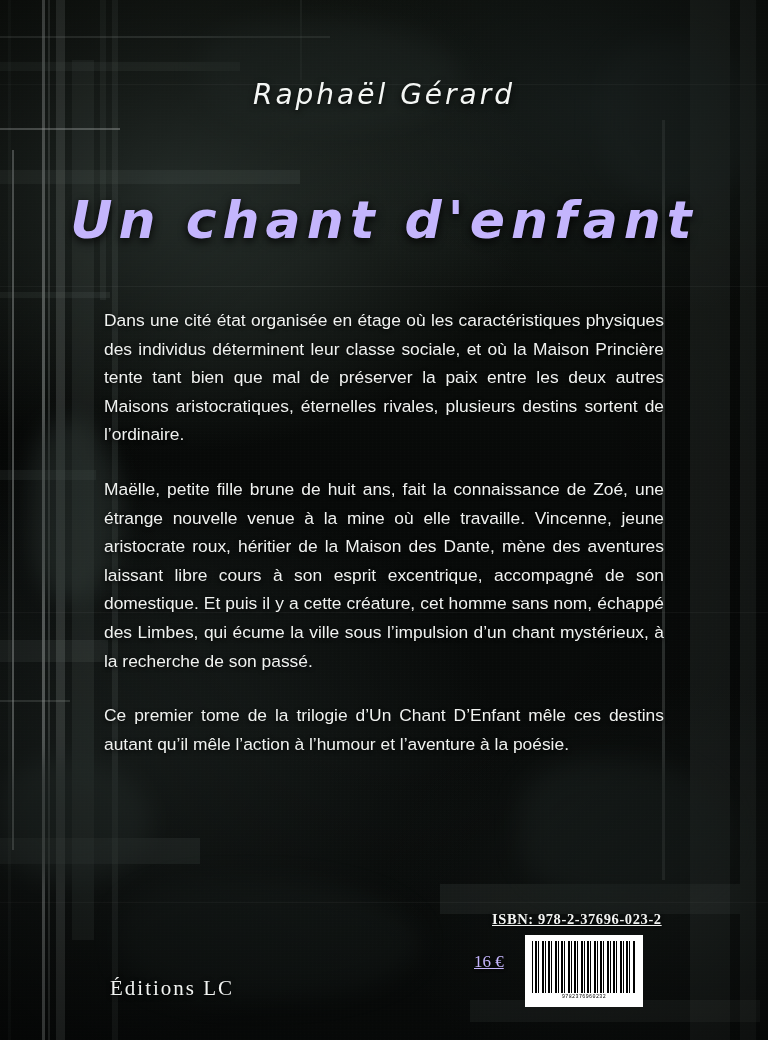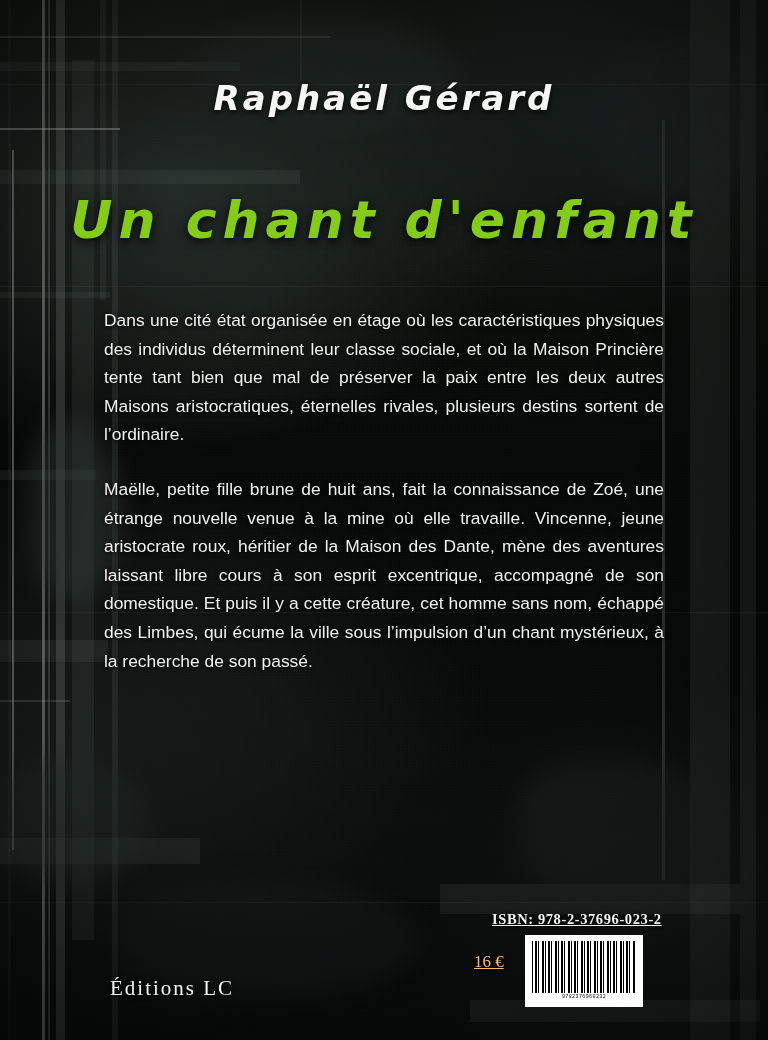--- a/index.html
+++ b/index.html
@@ -82,33 +82,33 @@
     inset: 0;
   }
 
   .author {
     position: absolute;
     top: 78px;
     left: 0; right: 0;
     text-align: center;
     color: #f4f6f4;
     font-family: "DejaVu Sans", sans-serif;
-    font-weight: 700;
+    font-weight: 400;
     font-style: italic;
-    font-size: 34px;
+    font-size: 28px;
     letter-spacing: 3px;
     text-shadow: 0 2px 6px rgba(0,0,0,0.85);
   }
 
   .book-title {
     position: absolute;
     top: 190px;
     left: 0; right: 0;
     text-align: center;
-    color: #84cc16;
+    color: #c4b5fd;
     font-family: "DejaVu Sans", sans-serif;
     font-weight: 700;
     font-style: italic;
     font-size: 52px;
     letter-spacing: 6px;
     text-shadow: 0 3px 10px rgba(0,0,0,0.9);
   }
 
   .blurb {
     position: absolute;
@@ -135,21 +135,21 @@
     font-size: 14.5px;
     letter-spacing: 0.6px;
     text-shadow: 0 1px 4px rgba(0,0,0,0.9);
     text-decoration: underline;
   }
 
   .price {
     position: absolute;
     left: 474px;
     top: 952px;
-    color: #fdba74;
+    color: #c4b5fd;
     font-family: "Liberation Serif", serif;
     font-size: 17px;
     text-shadow: 0 1px 4px rgba(0,0,0,0.9);
     text-decoration: underline;
   }
 
   .publisher {
     position: absolute;
     left: 110px;
     top: 976px;
@@ -240,20 +240,21 @@
   <div class="grain"></div>
   <div class="vignette"></div>
 
   <div class="content">
     <div class="author">Raphaël Gérard</div>
     <div class="book-title">Un chant d'enfant</div>
 
     <div class="blurb">
       <p>Dans une cité état organisée en étage où les caractéristiques physiques des individus déterminent leur classe sociale, et où la Maison Princière tente tant bien que mal de préserver la paix entre les deux autres Maisons aristocratiques, éternelles rivales, plusieurs destins sortent de l’ordinaire.</p>
       <p>Maëlle, petite fille brune de huit ans, fait la connaissance de Zoé, une étrange nouvelle venue à la mine où elle travaille. Vincenne, jeune aristocrate roux, héritier de la Maison des Dante, mène des aventures laissant libre cours à son esprit excentrique, accompagné de son domestique. Et puis il y a cette créature, cet homme sans nom, échappé des Limbes, qui écume la ville sous l’impulsion d’un chant mystérieux, à la recherche de son passé.</p>
+      <p>Ce premier tome de la trilogie d’Un Chant D’Enfant mêle ces destins autant qu’il mêle l’action à l’humour et l’aventure à la poésie.</p>
     </div>
 
     <div class="isbn">ISBN: 978-2-37696-023-2</div>
     <div class="price">16 €</div>
     <div class="publisher">Éditions LC</div>
 
     <div class="barcode-box">
       <div class="bars"></div>
       <div class="bars-digits">9782376960232</div>
     </div>

